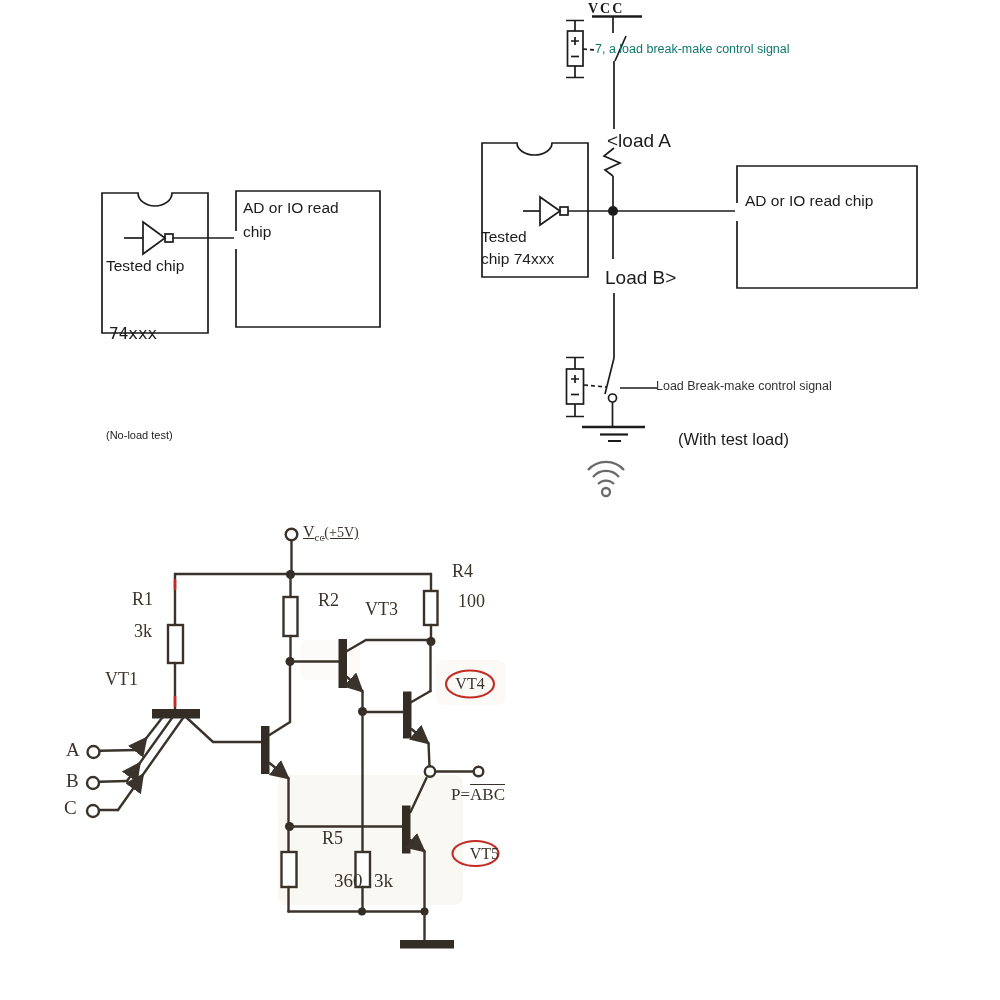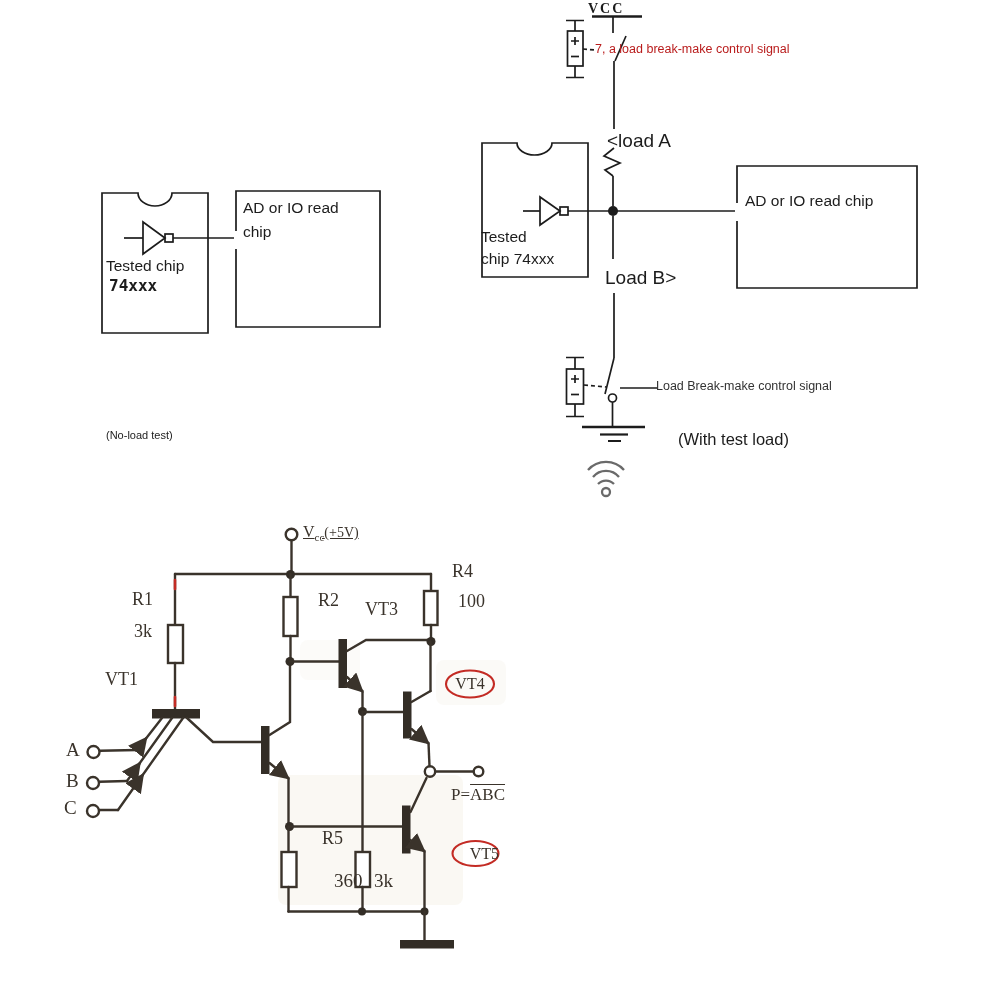--- a/index.html
+++ b/index.html
@@ -1,21 +1,21 @@
 <!DOCTYPE html>
 <html><head>
 <meta charset="utf-8">
 <style>
   html,body{margin:0;padding:0;background:#ffffff;}
   .stage{position:relative;width:1000px;height:956px;background:#ffffff;overflow:hidden;}
   .art{position:absolute;left:0;top:0;}
   .lbl{position:absolute;white-space:nowrap;color:#1c1c1c;
        font-family:"Liberation Sans",sans-serif;line-height:1.15;}
   .serif{font-family:"Liberation Serif",serif;color:#3a332b;}
-  .mono{font-family:"DejaVu Sans Mono",monospace;font-weight:bold;}
+  .mono{font-family:"DejaVu Sans Mono",monospace;font-weight:normal;margin-top:48px;}
   .wrap{white-space:normal;}
   .wm{position:absolute;left:290px;top:474px;font-size:80px;letter-spacing:1px;
       font-family:"Liberation Sans",sans-serif;color:transparent;
       -webkit-text-stroke:1.6px #8f8f8f;opacity:.85;pointer-events:none;}
   .ov{text-decoration:overline;}
   sub.vcc{font-size:11px;}
   .patch{position:absolute;background:#f6f3ea;opacity:.55;border-radius:8px;}
 </style>
 </head>
 <body>
@@ -177,21 +177,21 @@
 
     <g stroke="#6a6a6a" stroke-width="2.3" fill="none">
       <path d="M588,470 A24,24 0 0 1 624,470"></path>
       <path d="M593,477 A17,17 0 0 1 619,477"></path>
       <path d="M598,484 A11,11 0 0 1 614,484"></path>
       <circle cx="606" cy="492" r="4"></circle>
     </g>
   </svg>
 
   <div class="lbl" style="left:588px;top:1px;font-size:14px;font-weight:bold;letter-spacing:2px;font-family:'Liberation Serif',serif;">VCC</div>
-  <div class="lbl" style="left:595px;top:42px;font-size:12.5px;color:#b91c1c;text-align:right;">7, a load break-make control signal</div>
+  <div class="lbl" style="left:595px;top:42px;font-size:12.5px;color:#0f766e;text-align:right;">7, a load break-make control signal</div>
   <div class="lbl" style="left:607px;top:130px;font-size:19px;">&lt;load A</div>
   <div class="lbl" style="left:481px;top:228px;font-size:15.5px;">Tested</div>
   <div class="lbl" style="left:481px;top:250px;font-size:15.5px;">chip 74xxx</div>
   <div class="lbl" style="left:745px;top:192px;font-size:15.5px;">AD or IO read chip</div>
   <div class="lbl" style="left:605px;top:267px;font-size:19px;">Load B&gt;</div>
   <div class="lbl" style="left:656px;top:379px;font-size:12.5px;color:#333;">Load Break-make control signal</div>
   <div class="lbl" style="left:678px;top:430px;font-size:16.5px;">(With test load)</div>
 
   <div class="lbl" style="left:106px;top:257px;font-size:15.5px;">Tested chip</div>
   <div class="lbl mono" style="left:109px;top:277px;font-size:16px;">74xxx</div>

